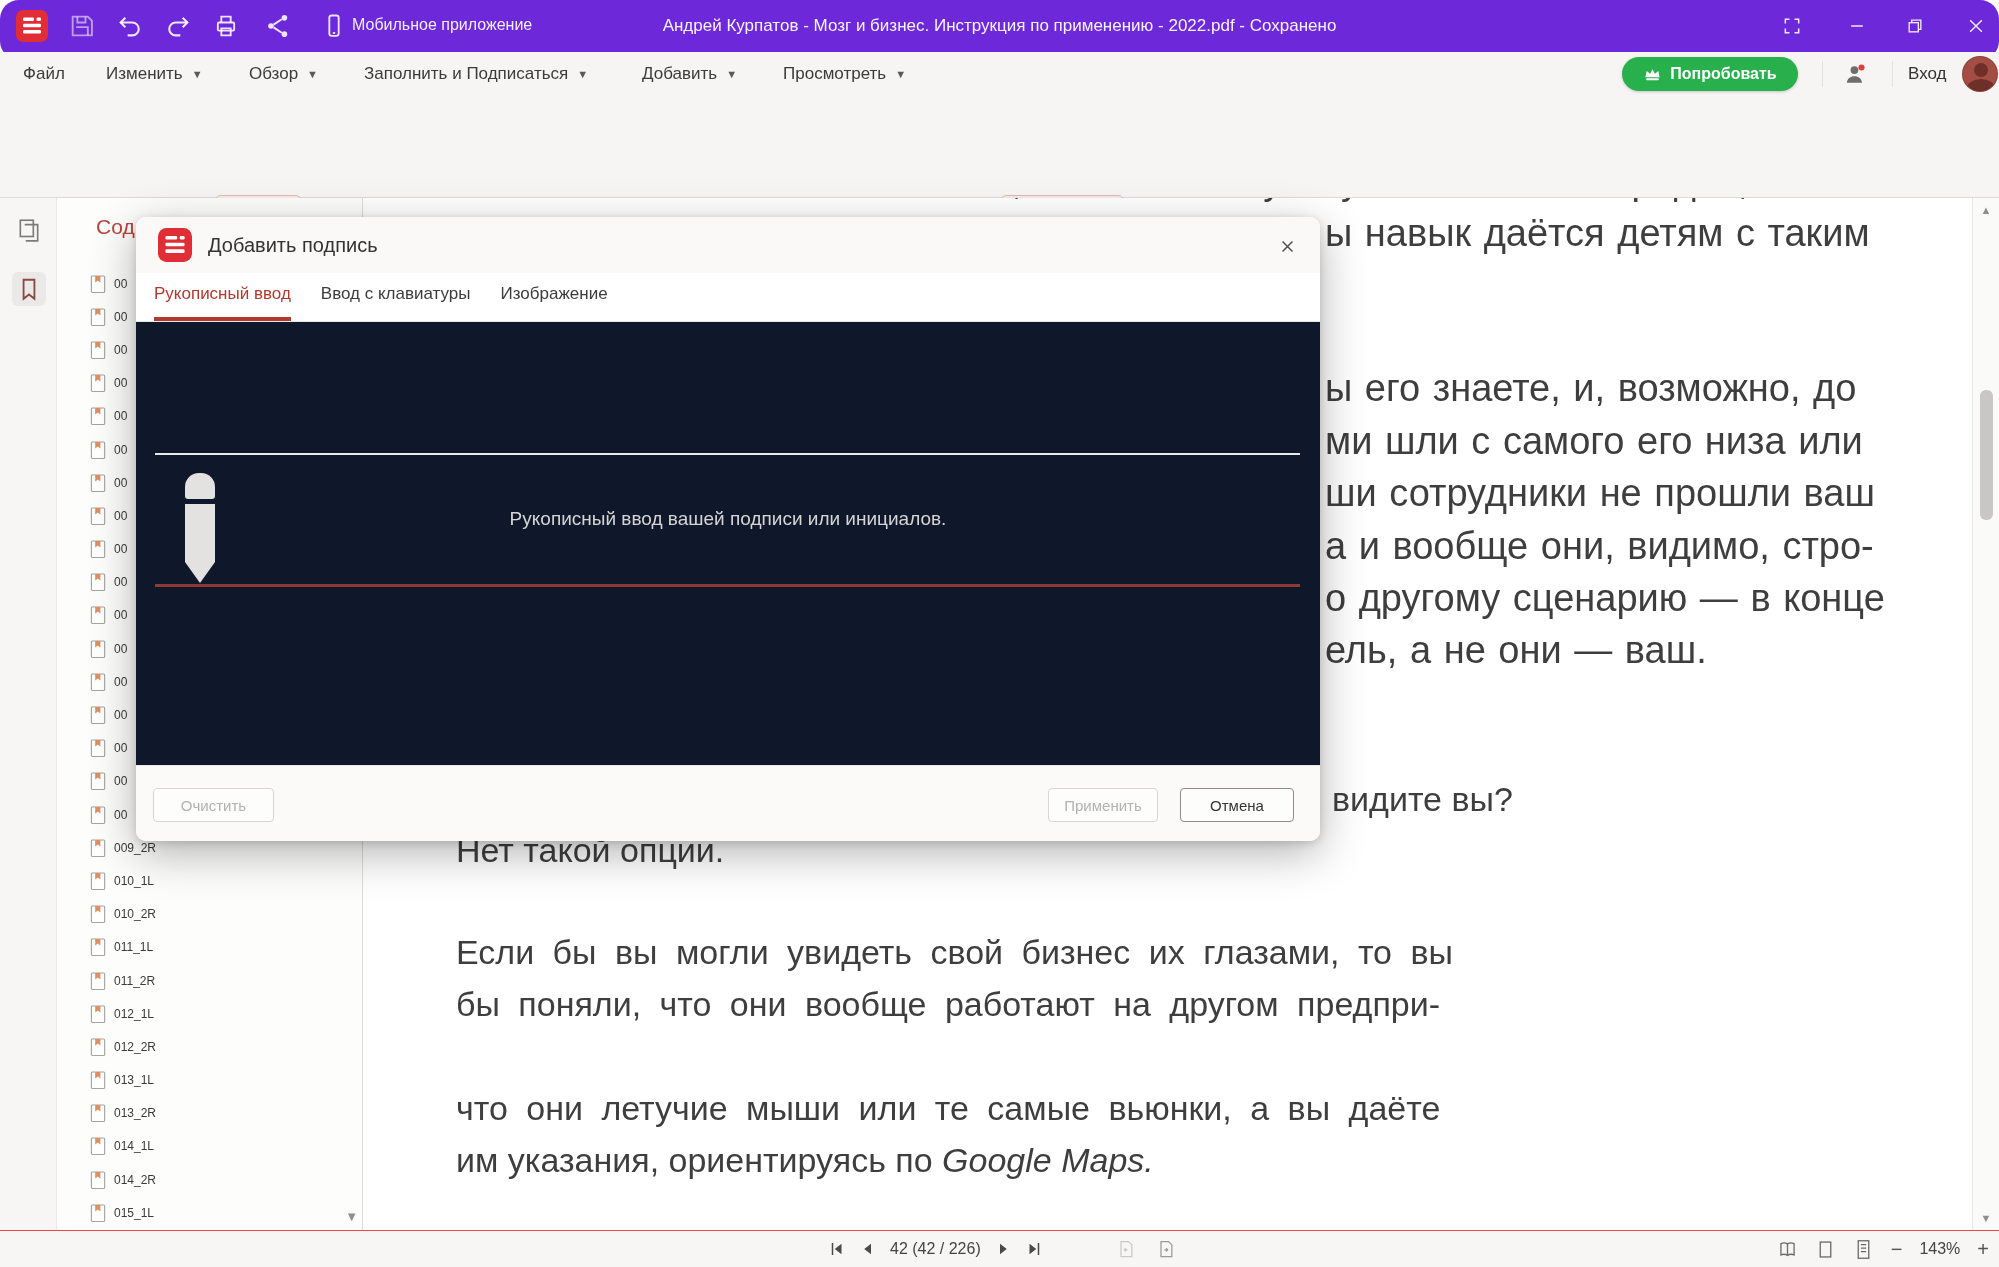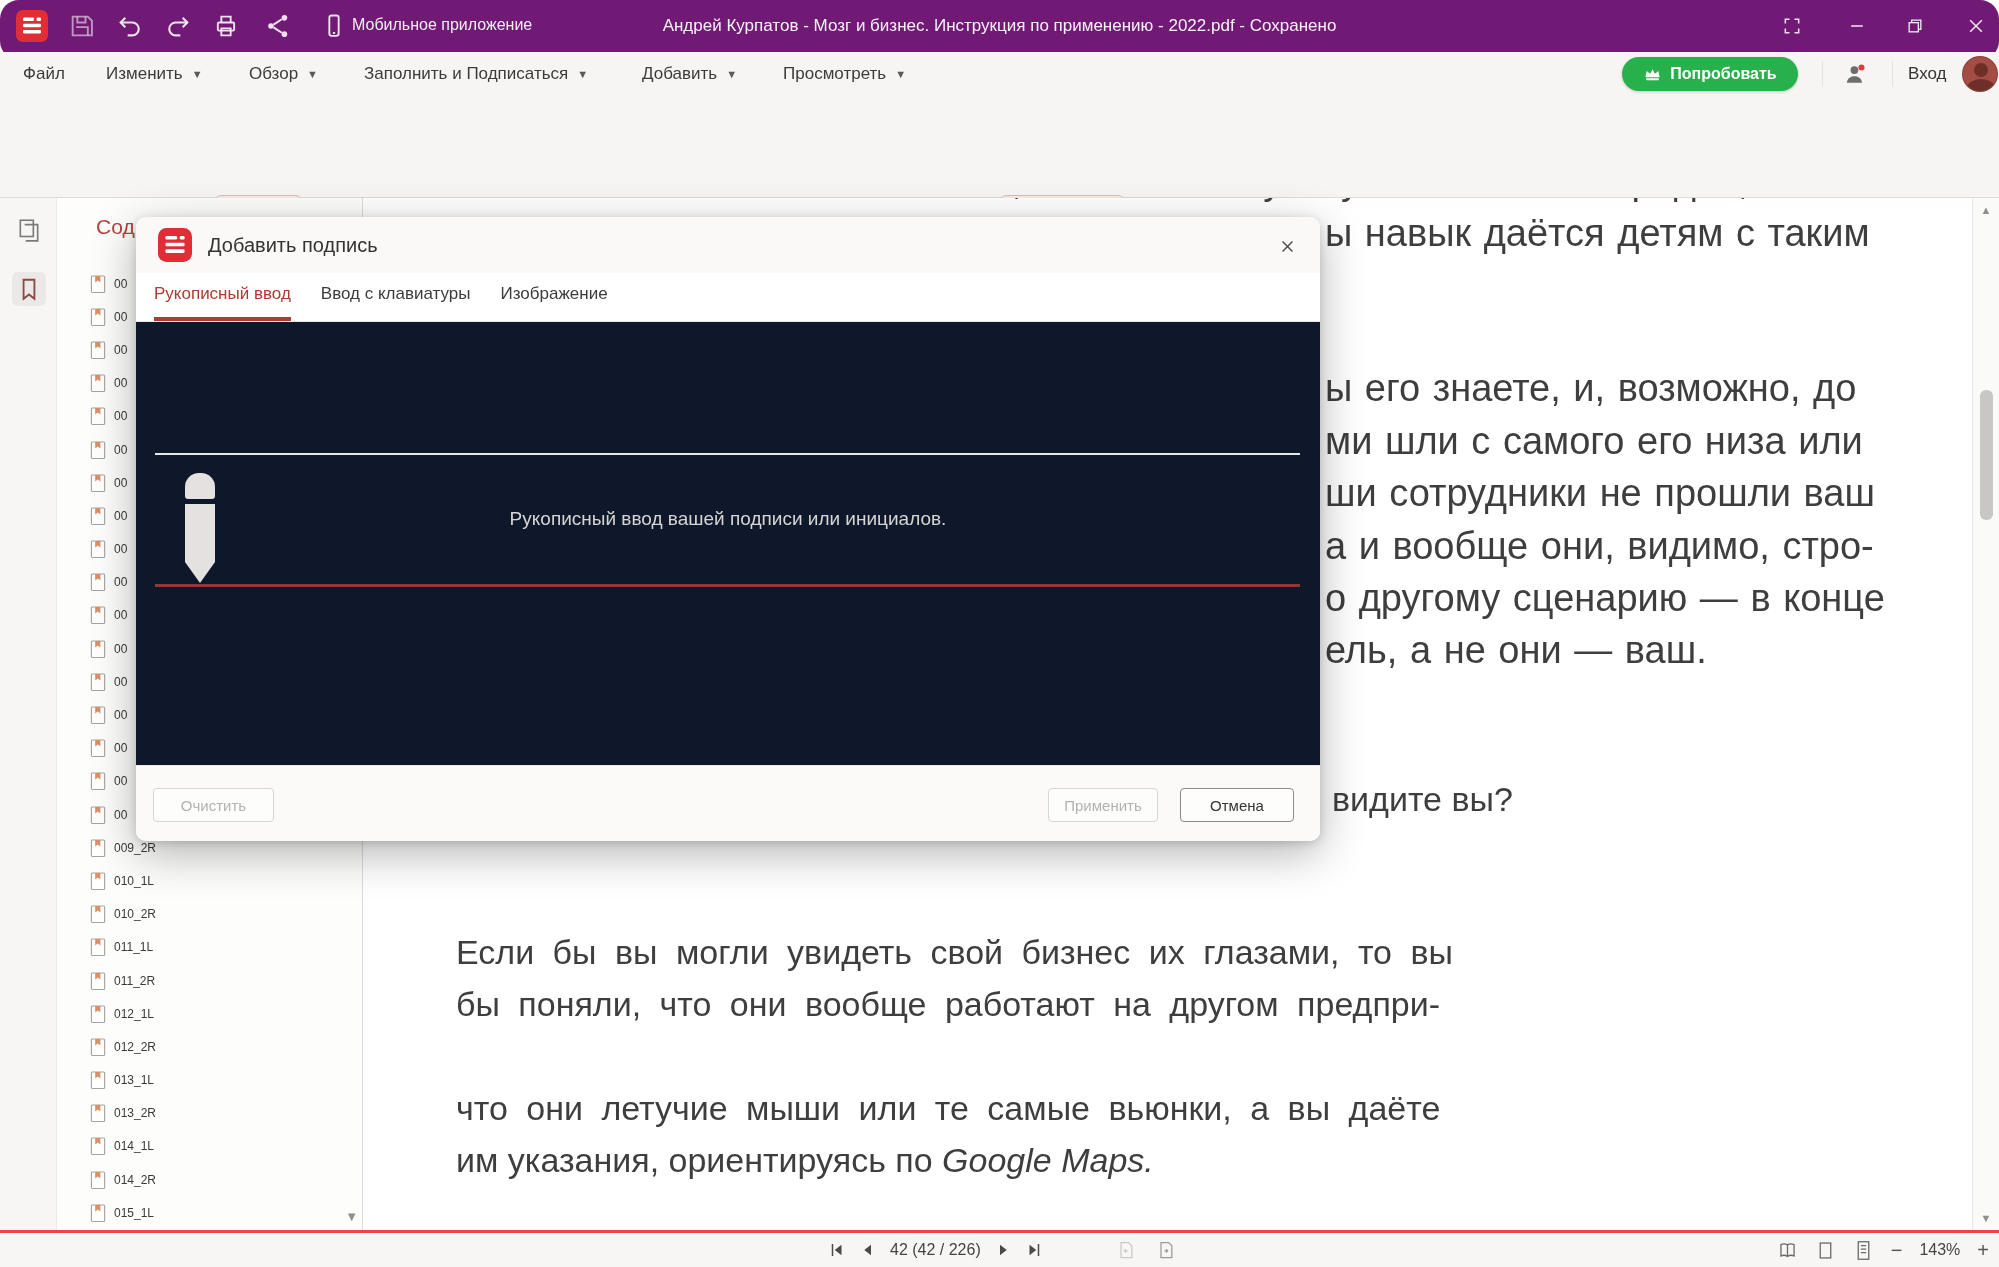--- a/index.html
+++ b/index.html
@@ -1,20 +1,20 @@
 <!DOCTYPE html>
 <html><head>
 <meta charset="utf-8">
 <style>
   * { margin:0; padding:0; box-sizing:border-box; }
   body { background:#555; font-family:"Liberation Sans", sans-serif; }
   .screen { position:relative; width:1999px; height:1267px; background:#fff; overflow:hidden; }
 
   
-  .titlebar { position:absolute; top:0; left:0; width:100%; height:60px; background:#701a75;border-radius:19px; }
+  .titlebar { position:absolute; top:0; left:0; width:100%; height:60px; background:#6d28d9;border-radius:19px; }
   .ti { position:absolute; top:12px; width:28px; height:28px; color:rgba(255,255,255,.88); }
   .ti svg { width:100%; height:100%; }
   .ti.dim { color:rgba(255,255,255,.55); }
   .app-logo { position:absolute; left:16px; top:10px; width:32px; height:32px; }
   .mobile-label { position:absolute; left:352px; top:16px; font-size:16px; color:rgba(255,255,255,.92); }
   .doc-title { position:absolute; left:50%; top:16px; transform:translateX(-50%); font-size:17px; color:rgba(255,255,255,.95); white-space:nowrap; }
   .win-btn { position:absolute; top:0; width:46px; height:52px; display:flex; align-items:center; justify-content:center; color:rgba(255,255,255,.9); }
   .win-btn svg { width:20px; height:20px; }
 
   
@@ -68,21 +68,21 @@
   .pdf-line.big { font-size:38px; word-spacing:2px; }
   .pdf-line.body { font-size:34px; }
   .pdf-line.just { word-spacing:9px; }
   .pdf-italic { font-style:italic; }
 
   .vscroll { position:absolute; right:0; top:0; width:27px; height:100%; background:#fafaf9; border-left:1px solid #e7e6e4; }
   .vscroll .arr { position:absolute; left:0; width:100%; text-align:center; font-size:11px; color:#8f8f8f; }
   .vscroll .thumb { position:absolute; left:7px; top:192px; width:13px; height:130px; background:#c8c7c5; border-radius:6px; }
 
   
-  .statusbar { position:absolute; left:0; top:1230px; width:100%; height:37px; background:#f7f6f4; border-top:3px solid #ef4444; }
+  .statusbar { position:absolute; left:0; top:1230px; width:100%; height:37px; background:#f7f6f4; border-top:1px solid #ef4444; }
   .sb-nav { position:absolute; left:828px; top:0; height:100%; display:flex; align-items:center; gap:13px; }
   .sb-nav svg { width:18px; height:18px; }
   .sb-page { font-size:16px; color:#444; white-space:nowrap; }
   .sb-hist { position:absolute; left:1116px; top:0; height:100%; display:flex; align-items:center; gap:20px; }
   .sb-hist svg { width:20px; height:20px; }
   .sb-right { position:absolute; right:10px; top:0; height:100%; display:flex; align-items:center; gap:17px; }
   .sb-right svg { width:21px; height:21px; }
   .sb-zoom-btn { font-size:20px; color:#555; }
   .sb-zoom-val { font-size:16px; color:#444; }
 
@@ -686,20 +686,21 @@
     <div class="pdf-area">
       <div class="pdf-line big" style="left:453px; top:-38px">ыполнение, какого — по учёту чтилья и ваготрадно,</div>
       <div class="pdf-line big" style="left:962px; top:14px">ы навык даётся детям с таким</div>
       <div class="pdf-line big" style="left:962px; top:169px">ы его знаете, и, возможно, до</div>
       <div class="pdf-line big" style="left:962px; top:222px">ми шли с самого его низа или</div>
       <div class="pdf-line big" style="left:962px; top:274px">ши сотрудники не прошли ваш</div>
       <div class="pdf-line big" style="left:962px; top:327px">а и вообще они, видимо, стро-</div>
       <div class="pdf-line big" style="left:962px; top:379px">о другому сценарию — в конце</div>
       <div class="pdf-line big" style="left:962px; top:431px">ель, а не они — ваш.</div>
       <div class="pdf-line body" style="left:969px; top:582px">видите вы?</div>
+      <div class="pdf-line body" style="left:93px; top:633px">Нет такой опции.</div>
       <div class="pdf-line body just" style="left:93px; top:735px">Если бы вы могли увидеть свой бизнес их глазами, то вы</div>
       <div class="pdf-line body just" style="left:93px; top:787px">бы поняли, что они вообще работают на другом предпри-</div>
       <div class="pdf-line body just" style="left:93px; top:891px">что они летучие мыши или те самые вьюнки, а вы даёте</div>
       <div class="pdf-line body" style="left:93px; top:943px"><span>им указания, ориентируясь по </span><span class="pdf-italic">Google Maps.</span></div>
     </div>
 
     <div class="vscroll">
       <div class="arr" style="top:6px">▲</div>
       <div class="thumb"></div>
       <div class="arr" style="bottom:6px">▼</div>

